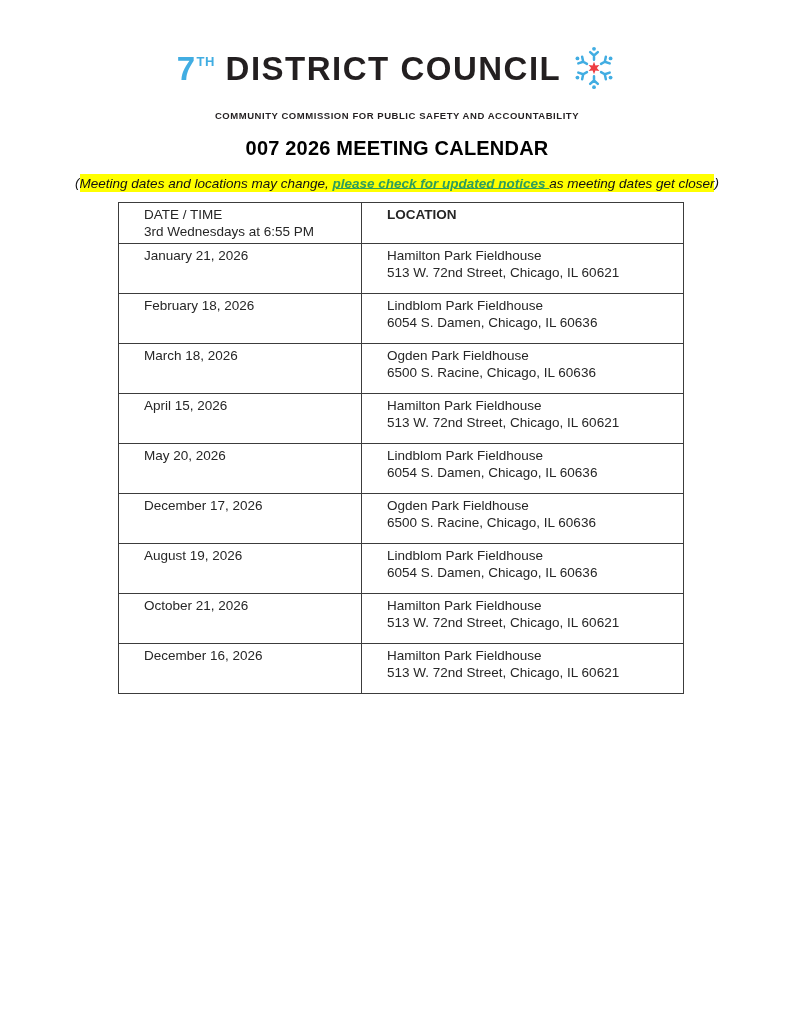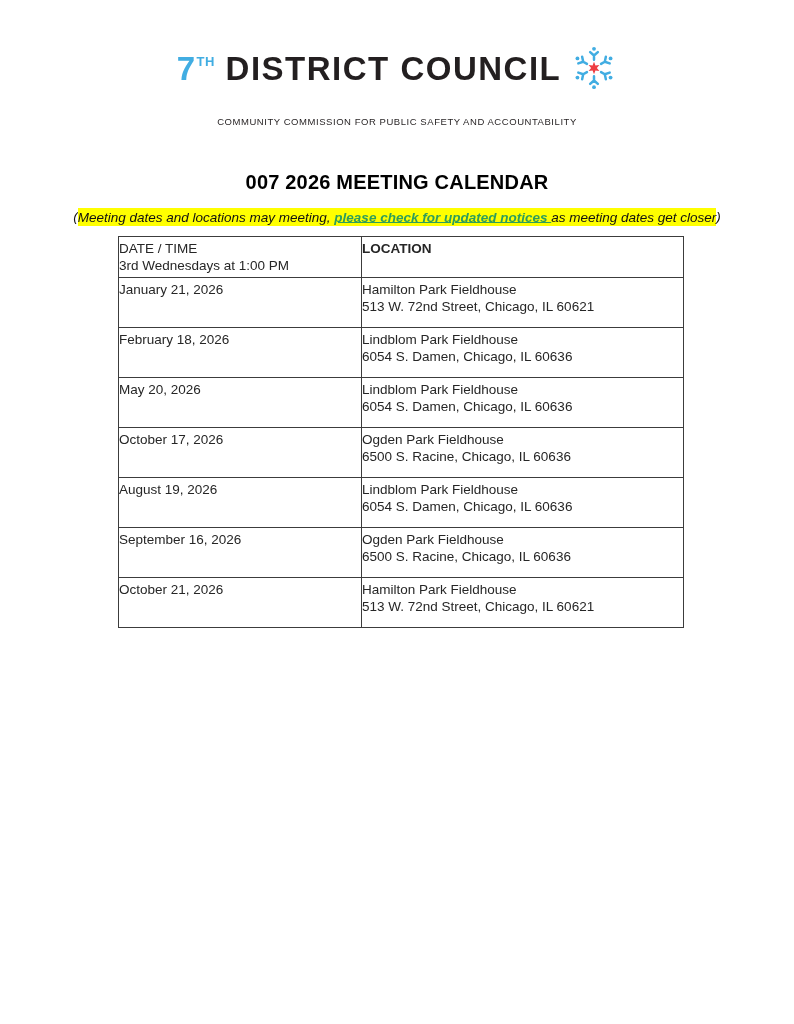--- a/index.html
+++ b/index.html
@@ -34,31 +34,31 @@
   }
   .wordmark .num { color: #41ade2; }
   .wordmark sup {
     font-size: 13px;
     color: #41ade2;
     vertical-align: 14px;
     letter-spacing: 0.5px;
   }
   .logo-icon { width: 46px; height: 46px; display: inline-block; }
   .org-subtitle {
-    margin-top: 24px;
+    margin-top: 18px;
     font-size: 9.5px;
-    font-weight: 400;
+    font-weight: 700;
     letter-spacing: 0.55px;
     color: #231f20;
     white-space: nowrap;
   }
 
   
   .doc-title {
-    margin-top: 44px;
+    margin-top: 16px;
     text-align: center;
     font-size: 20px;
     font-weight: 700;
     color: #000000;
     letter-spacing: 0.2px;
   }
 
   
   .notice {
     margin-top: 15px;
@@ -84,21 +84,21 @@
     table-layout: fixed;
     font-size: 13.5px;
     color: #262626;
   }
   table.calendar col.c-date { width: 243px; }
   table.calendar col.c-loc  { width: 322px; }
   table.calendar th, table.calendar td {
     border: 1px solid #3c3c3c;
     vertical-align: top;
     text-align: left;
-    padding: 3px 6px 3px 0;
+    padding: 3px 6px 3px 25px;
     line-height: 17px;
     font-weight: 400;
   }
   table.calendar thead th { height: 37px; }
   table.calendar thead .loc-head { font-weight: 700; }
   table.calendar tbody td { height: 50px; }
   .venue-line, .addr-line { display: block; }
 </style>
 </head>
 <body>
@@ -143,32 +143,32 @@
           </g>
           <polygon fill="#ee3d42" points="0,-6.5 1.5,-2.6 5.63,-3.25 3,0 5.63,3.25 1.5,2.6 0,6.5 -1.5,2.6 -5.63,3.25 -3,0 -5.63,-3.25 -1.5,-2.6"></polygon>
         </svg>
       </span>
     </div>
     <div class="org-subtitle">COMMUNITY COMMISSION FOR PUBLIC SAFETY AND ACCOUNTABILITY</div>
   </div>
 
   <div class="doc-title">007 2026 MEETING CALENDAR</div>
 
-  <div class="notice"><span>(</span><span class="hl"><span>Meeting dates and locations may meeting, </span><a class="notice-link" href="#">please check for updated notices </a><span>as meeting dates get closer</span></span><span>)</span></div>
+  <div class="notice"><span>(</span><span class="hl"><span>Meeting dates and locations may change, </span><a class="notice-link" href="#">please check for updated notices </a><span>as meeting dates get closer</span></span><span>)</span></div>
 
   <table class="calendar">
     <colgroup>
         <col class="c-date">
         <col class="c-loc">
       </colgroup>
     <thead>
       <tr>
         <th>
           <span class="venue-line">DATE / TIME</span>
-          <span class="addr-line">3rd Wednesdays at 1:00 PM</span>
+          <span class="addr-line">3rd Wednesdays at 6:55 PM</span>
         </th>
         <th class="loc-head">LOCATION</th>
       </tr>
     </thead>
     <tbody>
     <tr>
       <td><span>January 21, 2026</span></td>
       <td>
         <span class="venue-line">Hamilton Park Fieldhouse</span>
         <span class="addr-line">513 W. 72nd Street, Chicago, IL 60621</span>
@@ -176,60 +176,74 @@
     </tr>
 
     <tr>
       <td><span>February 18, 2026</span></td>
       <td>
         <span class="venue-line">Lindblom Park Fieldhouse</span>
         <span class="addr-line">6054 S. Damen, Chicago, IL 60636</span>
       </td>
     </tr>
 
-
+    <tr>
+      <td><span>March 18, 2026</span></td>
+      <td>
+        <span class="venue-line">Ogden Park Fieldhouse</span>
+        <span class="addr-line">6500 S. Racine, Chicago, IL 60636</span>
+      </td>
+    </tr>
+
+    <tr>
+      <td><span>April 15, 2026</span></td>
+      <td>
+        <span class="venue-line">Hamilton Park Fieldhouse</span>
+        <span class="addr-line">513 W. 72nd Street, Chicago, IL 60621</span>
+      </td>
+    </tr>
 
     <tr>
       <td><span>May 20, 2026</span></td>
       <td>
         <span class="venue-line">Lindblom Park Fieldhouse</span>
         <span class="addr-line">6054 S. Damen, Chicago, IL 60636</span>
       </td>
     </tr>
 
     <tr>
-      <td><span>October 17, 2026</span></td>
+      <td><span>December 17, 2026</span></td>
       <td>
         <span class="venue-line">Ogden Park Fieldhouse</span>
         <span class="addr-line">6500 S. Racine, Chicago, IL 60636</span>
       </td>
     </tr>
 
 
     <tr>
       <td><span>August 19, 2026</span></td>
       <td>
         <span class="venue-line">Lindblom Park Fieldhouse</span>
         <span class="addr-line">6054 S. Damen, Chicago, IL 60636</span>
       </td>
     </tr>
 
-    <tr>
-      <td><span>September 16, 2026</span></td>
-      <td>
-        <span class="venue-line">Ogden Park Fieldhouse</span>
-        <span class="addr-line">6500 S. Racine, Chicago, IL 60636</span>
-      </td>
-    </tr>
 
     <tr>
       <td><span>October 21, 2026</span></td>
       <td>
         <span class="venue-line">Hamilton Park Fieldhouse</span>
         <span class="addr-line">513 W. 72nd Street, Chicago, IL 60621</span>
       </td>
     </tr>
 
 
+    <tr>
+      <td><span>December 16, 2026</span></td>
+      <td>
+        <span class="venue-line">Hamilton Park Fieldhouse</span>
+        <span class="addr-line">513 W. 72nd Street, Chicago, IL  60621</span>
+      </td>
+    </tr>
   </tbody>
   </table>
 
 </div>
 
 </body></html>

